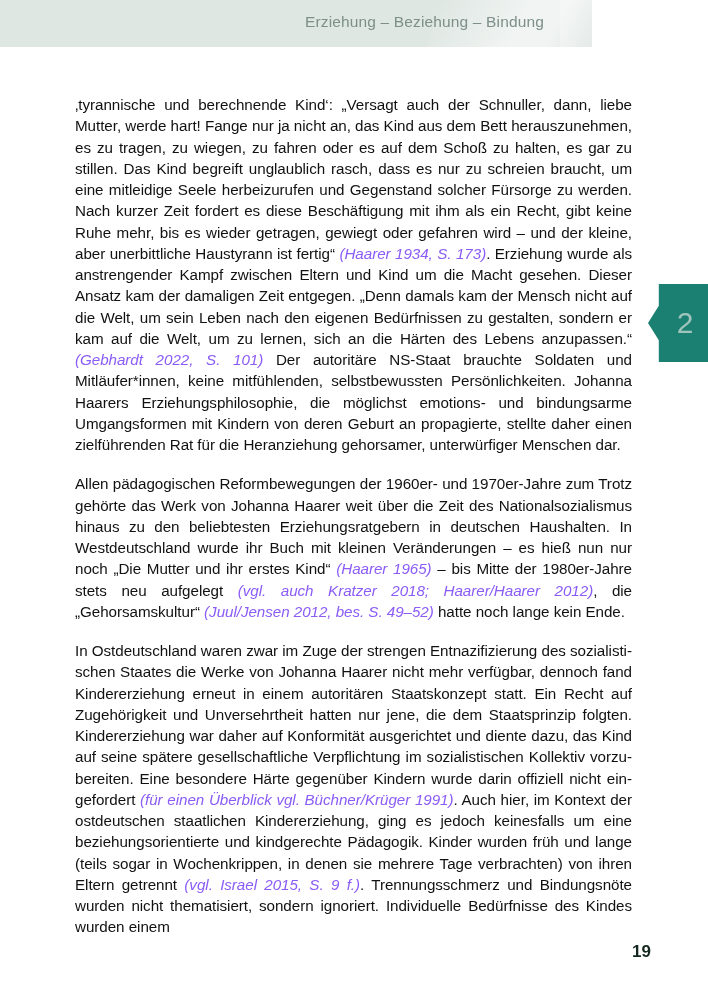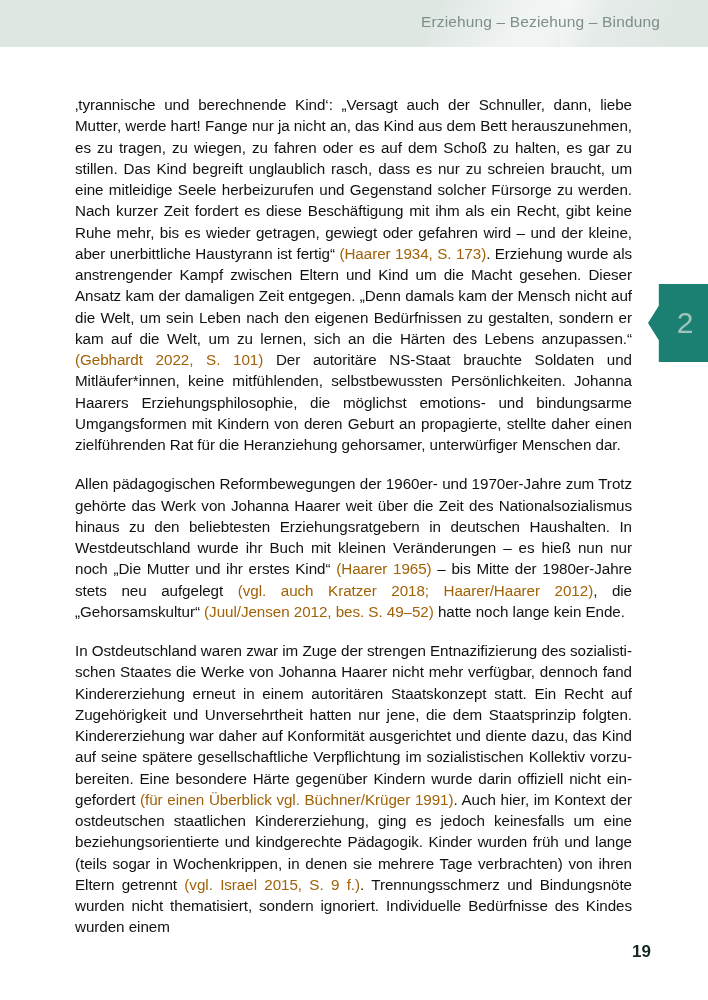--- a/index.html
+++ b/index.html
@@ -13,21 +13,21 @@
     position: relative;
     overflow: hidden;
     font-family: "Liberation Serif", "DejaVu Serif", serif;
   }
 
   
   #header-band {
     position: absolute;
     top: 0;
     left: 0;
-    width: 708px;
+    width: 592px;
     height: 47px;
     background: #dfe7e3;
     overflow: hidden;
   }
   #header-band .sheen {
     position: absolute;
     top: -20px;
     left: 430px;
     width: 230px;
     height: 110px;
@@ -96,21 +96,22 @@
     line-height: 21.25px;
     color: #111111;
     text-align: justify;
     -webkit-hyphens: manual;
     hyphens: manual;
     font-family: "Liberation Sans", "DejaVu Sans", sans-serif;
     letter-spacing: -0.05px;
   }
   p.body-par:last-child { margin-bottom: 0; }
   .cite {
-    color: #a16207;
+    color: #8b5cf6;
+    font-style: italic;
   }
 
   
   #page-number {
     position: absolute;
     right: 57px;
     bottom: 38px;
     font-family: "Liberation Sans", "DejaVu Sans", sans-serif;
     font-size: 17px;
     font-weight: 600;

